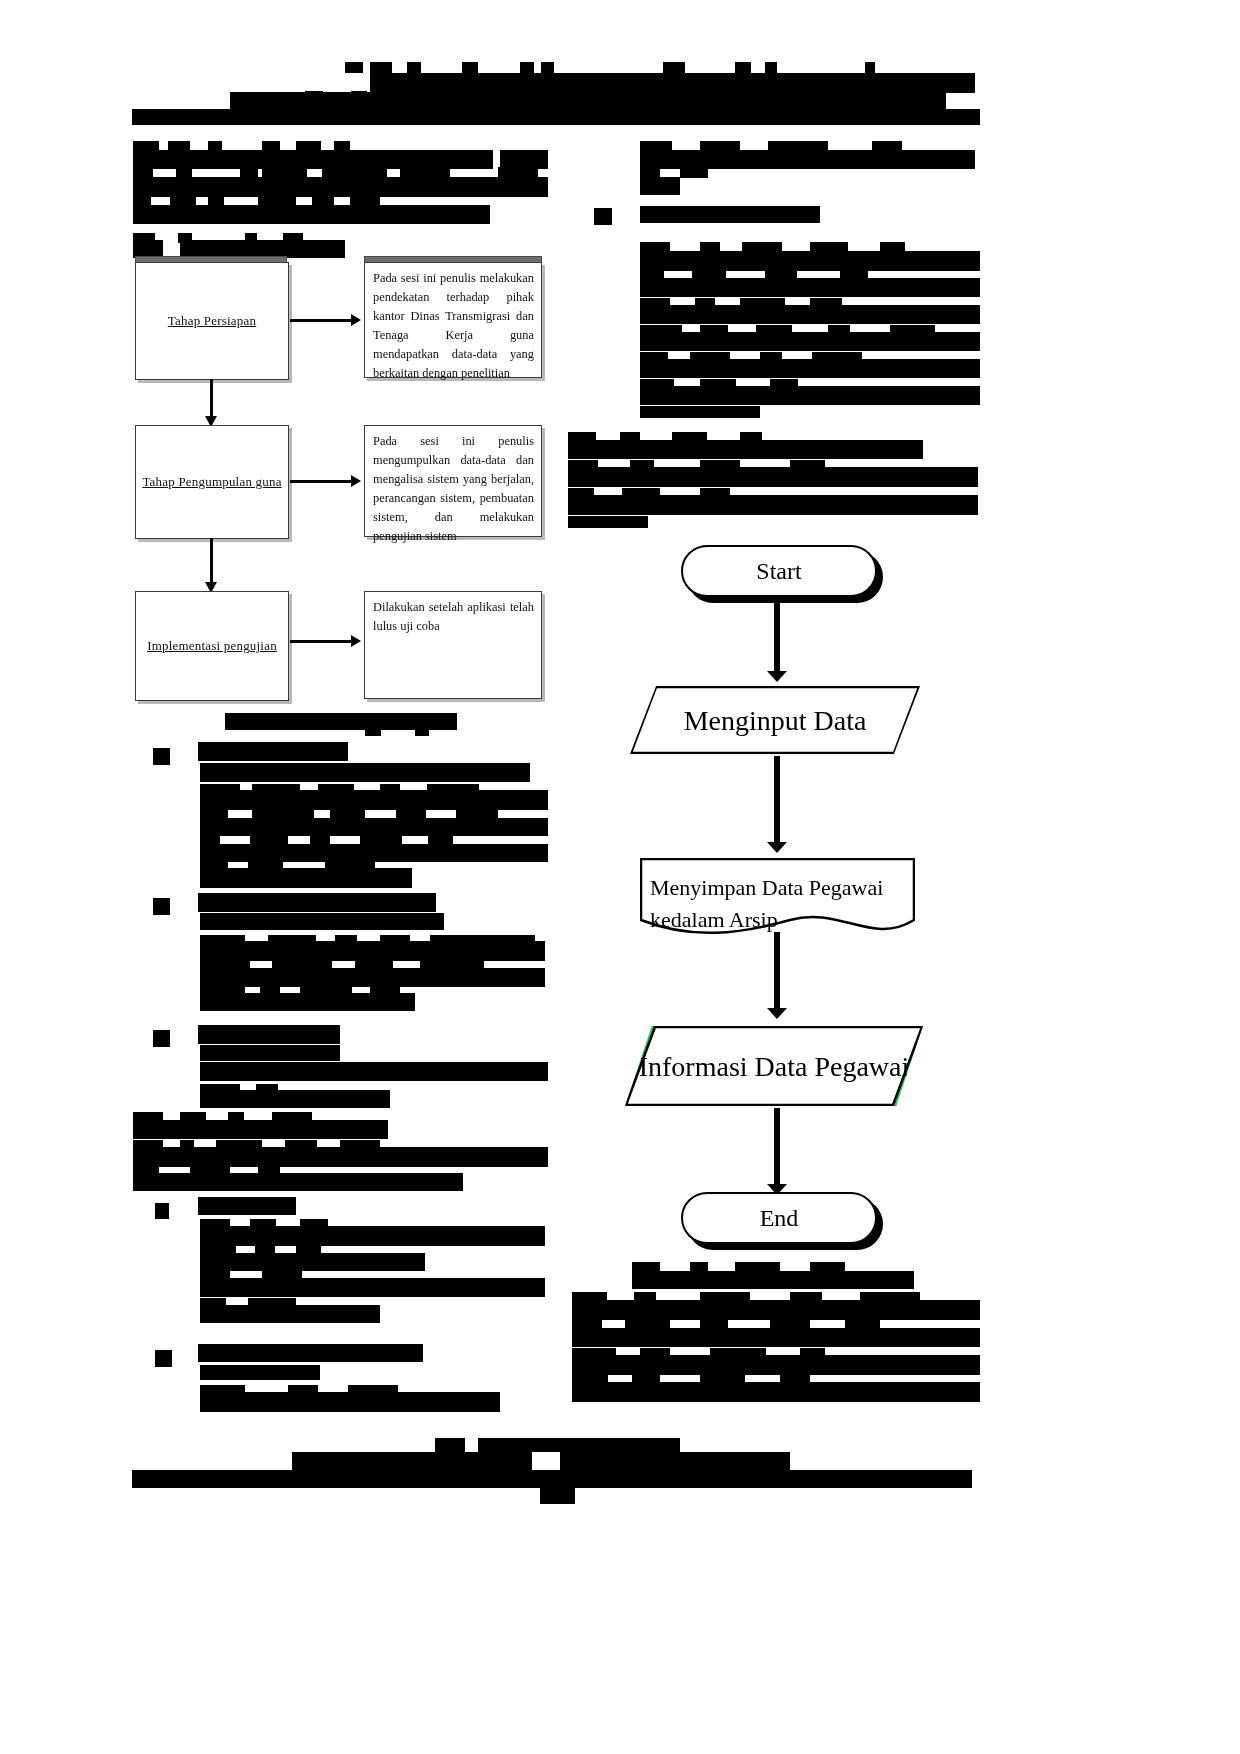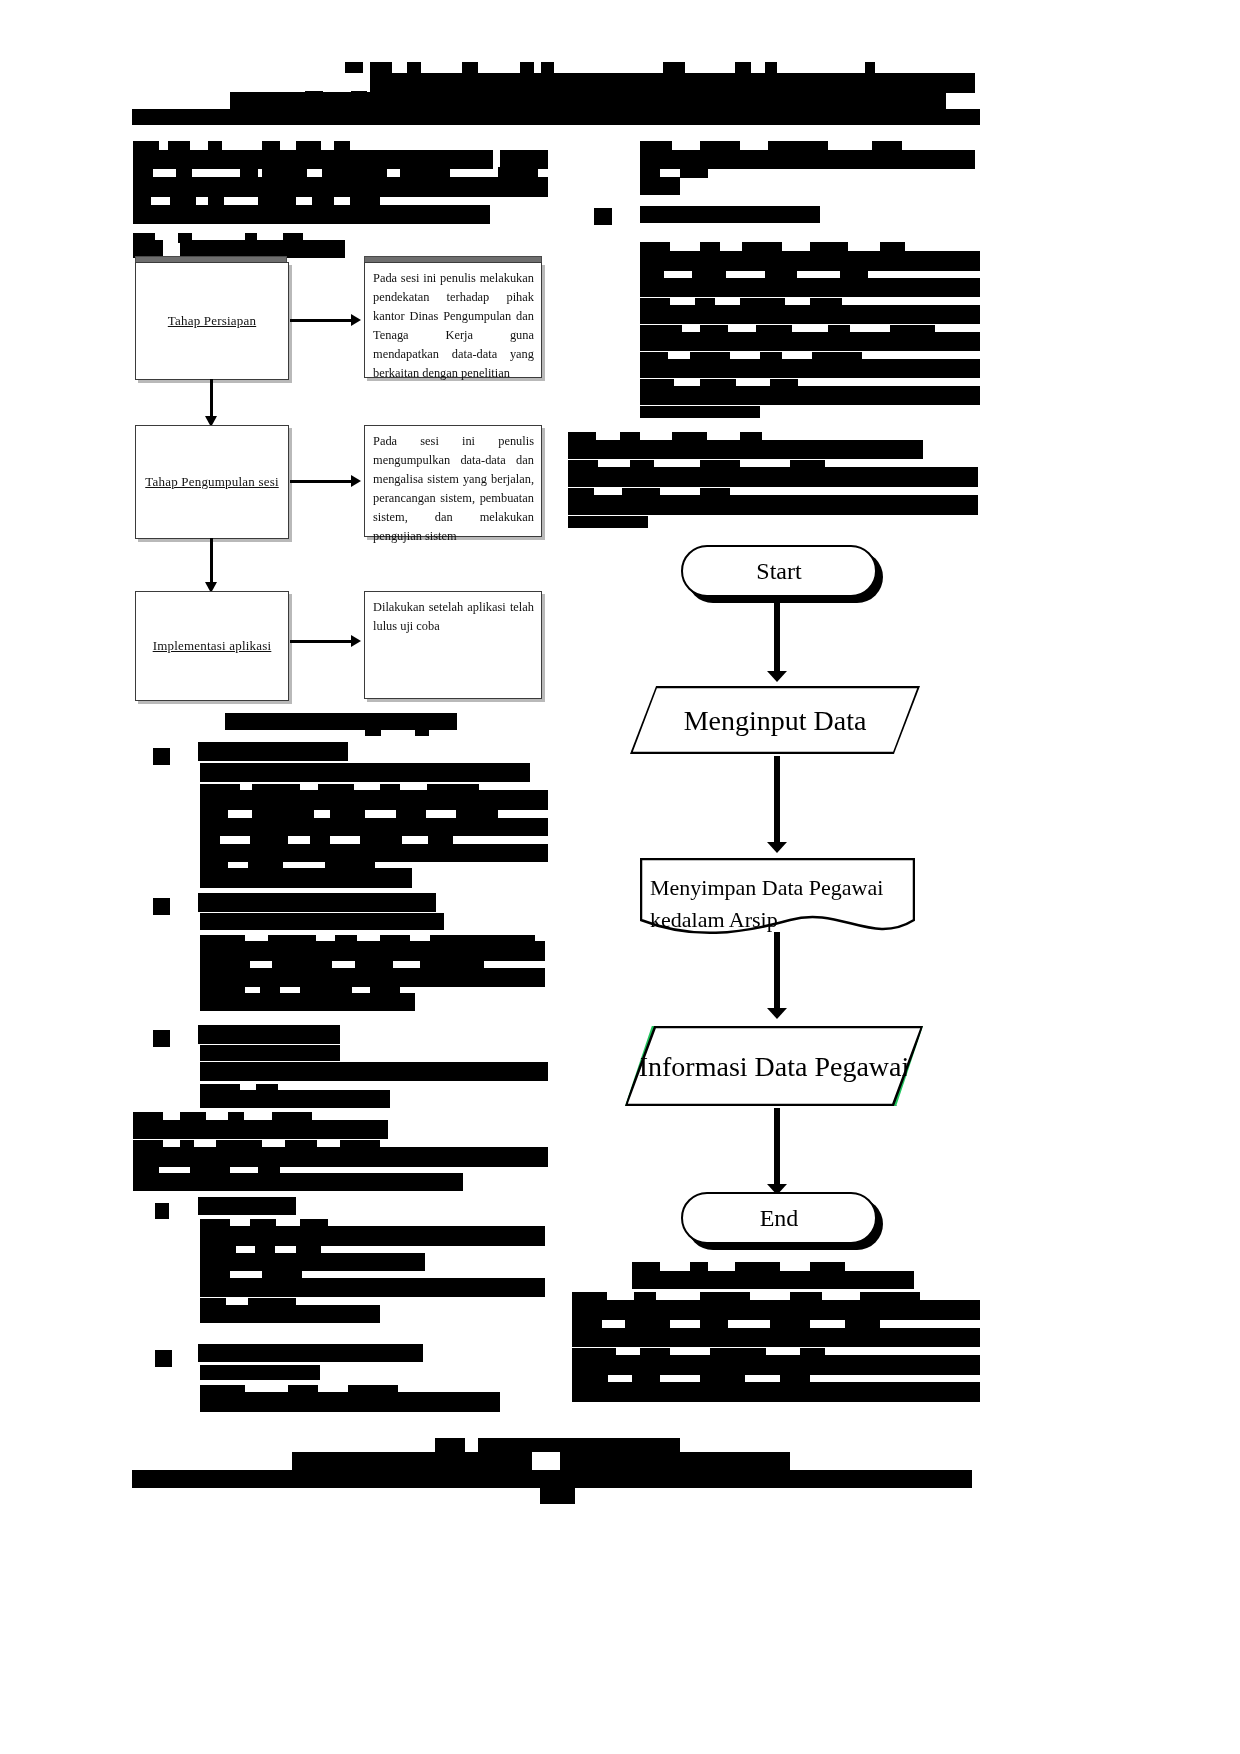--- a/index.html
+++ b/index.html
@@ -105,36 +105,36 @@
 
   <div>
 
     <div class="captop" style="left:135px;top:256px;width:152px;"></div>
     <div class="captop" style="left:364px;top:256px;width:178px;"></div>
 
     <div class="mbox" style="left:135px;top:262px;width:152px;height:116px;">
       <span>Tahap Persiapan</span>
     </div>
     <div class="dbox" style="left:364px;top:262px;width:178px;height:116px;">
-      <p>Pada sesi ini penulis melakukan pendekatan terhadap pihak kantor Dinas Pengumpulan dan Tenaga Kerja guna mendapatkan data-data yang berkaitan dengan penelitian</p>
+      <p>Pada sesi ini penulis melakukan pendekatan terhadap pihak kantor Dinas Transmigrasi dan Tenaga Kerja guna mendapatkan data-data yang berkaitan dengan penelitian</p>
     </div>
     <div class="arrow-h" style="left:290px;top:319px;width:62px;"></div>
     <div class="arrow-v" style="left:210px;top:379px;height:38px;"></div>
 
     <div class="mbox" style="left:135px;top:425px;width:152px;height:112px;">
-      <span>Tahap Pengumpulan sesi</span>
+      <span>Tahap Pengumpulan guna</span>
     </div>
     <div class="dbox" style="left:364px;top:425px;width:178px;height:112px;">
       <p>Pada sesi ini penulis mengumpulkan data-data dan mengalisa sistem yang berjalan, perancangan sistem, pembuatan sistem, dan melakukan pengujian sistem</p>
     </div>
     <div class="arrow-h" style="left:290px;top:480px;width:62px;"></div>
     <div class="arrow-v" style="left:210px;top:538px;height:45px;"></div>
 
     <div class="mbox" style="left:135px;top:591px;width:152px;height:108px;">
-      <span>Implementasi aplikasi</span>
+      <span>Implementasi pengujian</span>
     </div>
     <div class="dbox" style="left:364px;top:591px;width:178px;height:108px;">
       <p>Dilakukan setelah aplikasi telah lulus uji coba</p>
     </div>
     <div class="arrow-h" style="left:290px;top:640px;width:62px;"></div>
   </div>
 
   <div>
     <div class="rb" style="left:225px;top:713px;width:232px;height:17px;"></div>
     <div class="rb" style="left:365px;top:730px;width:16px;height:6px;"></div>

